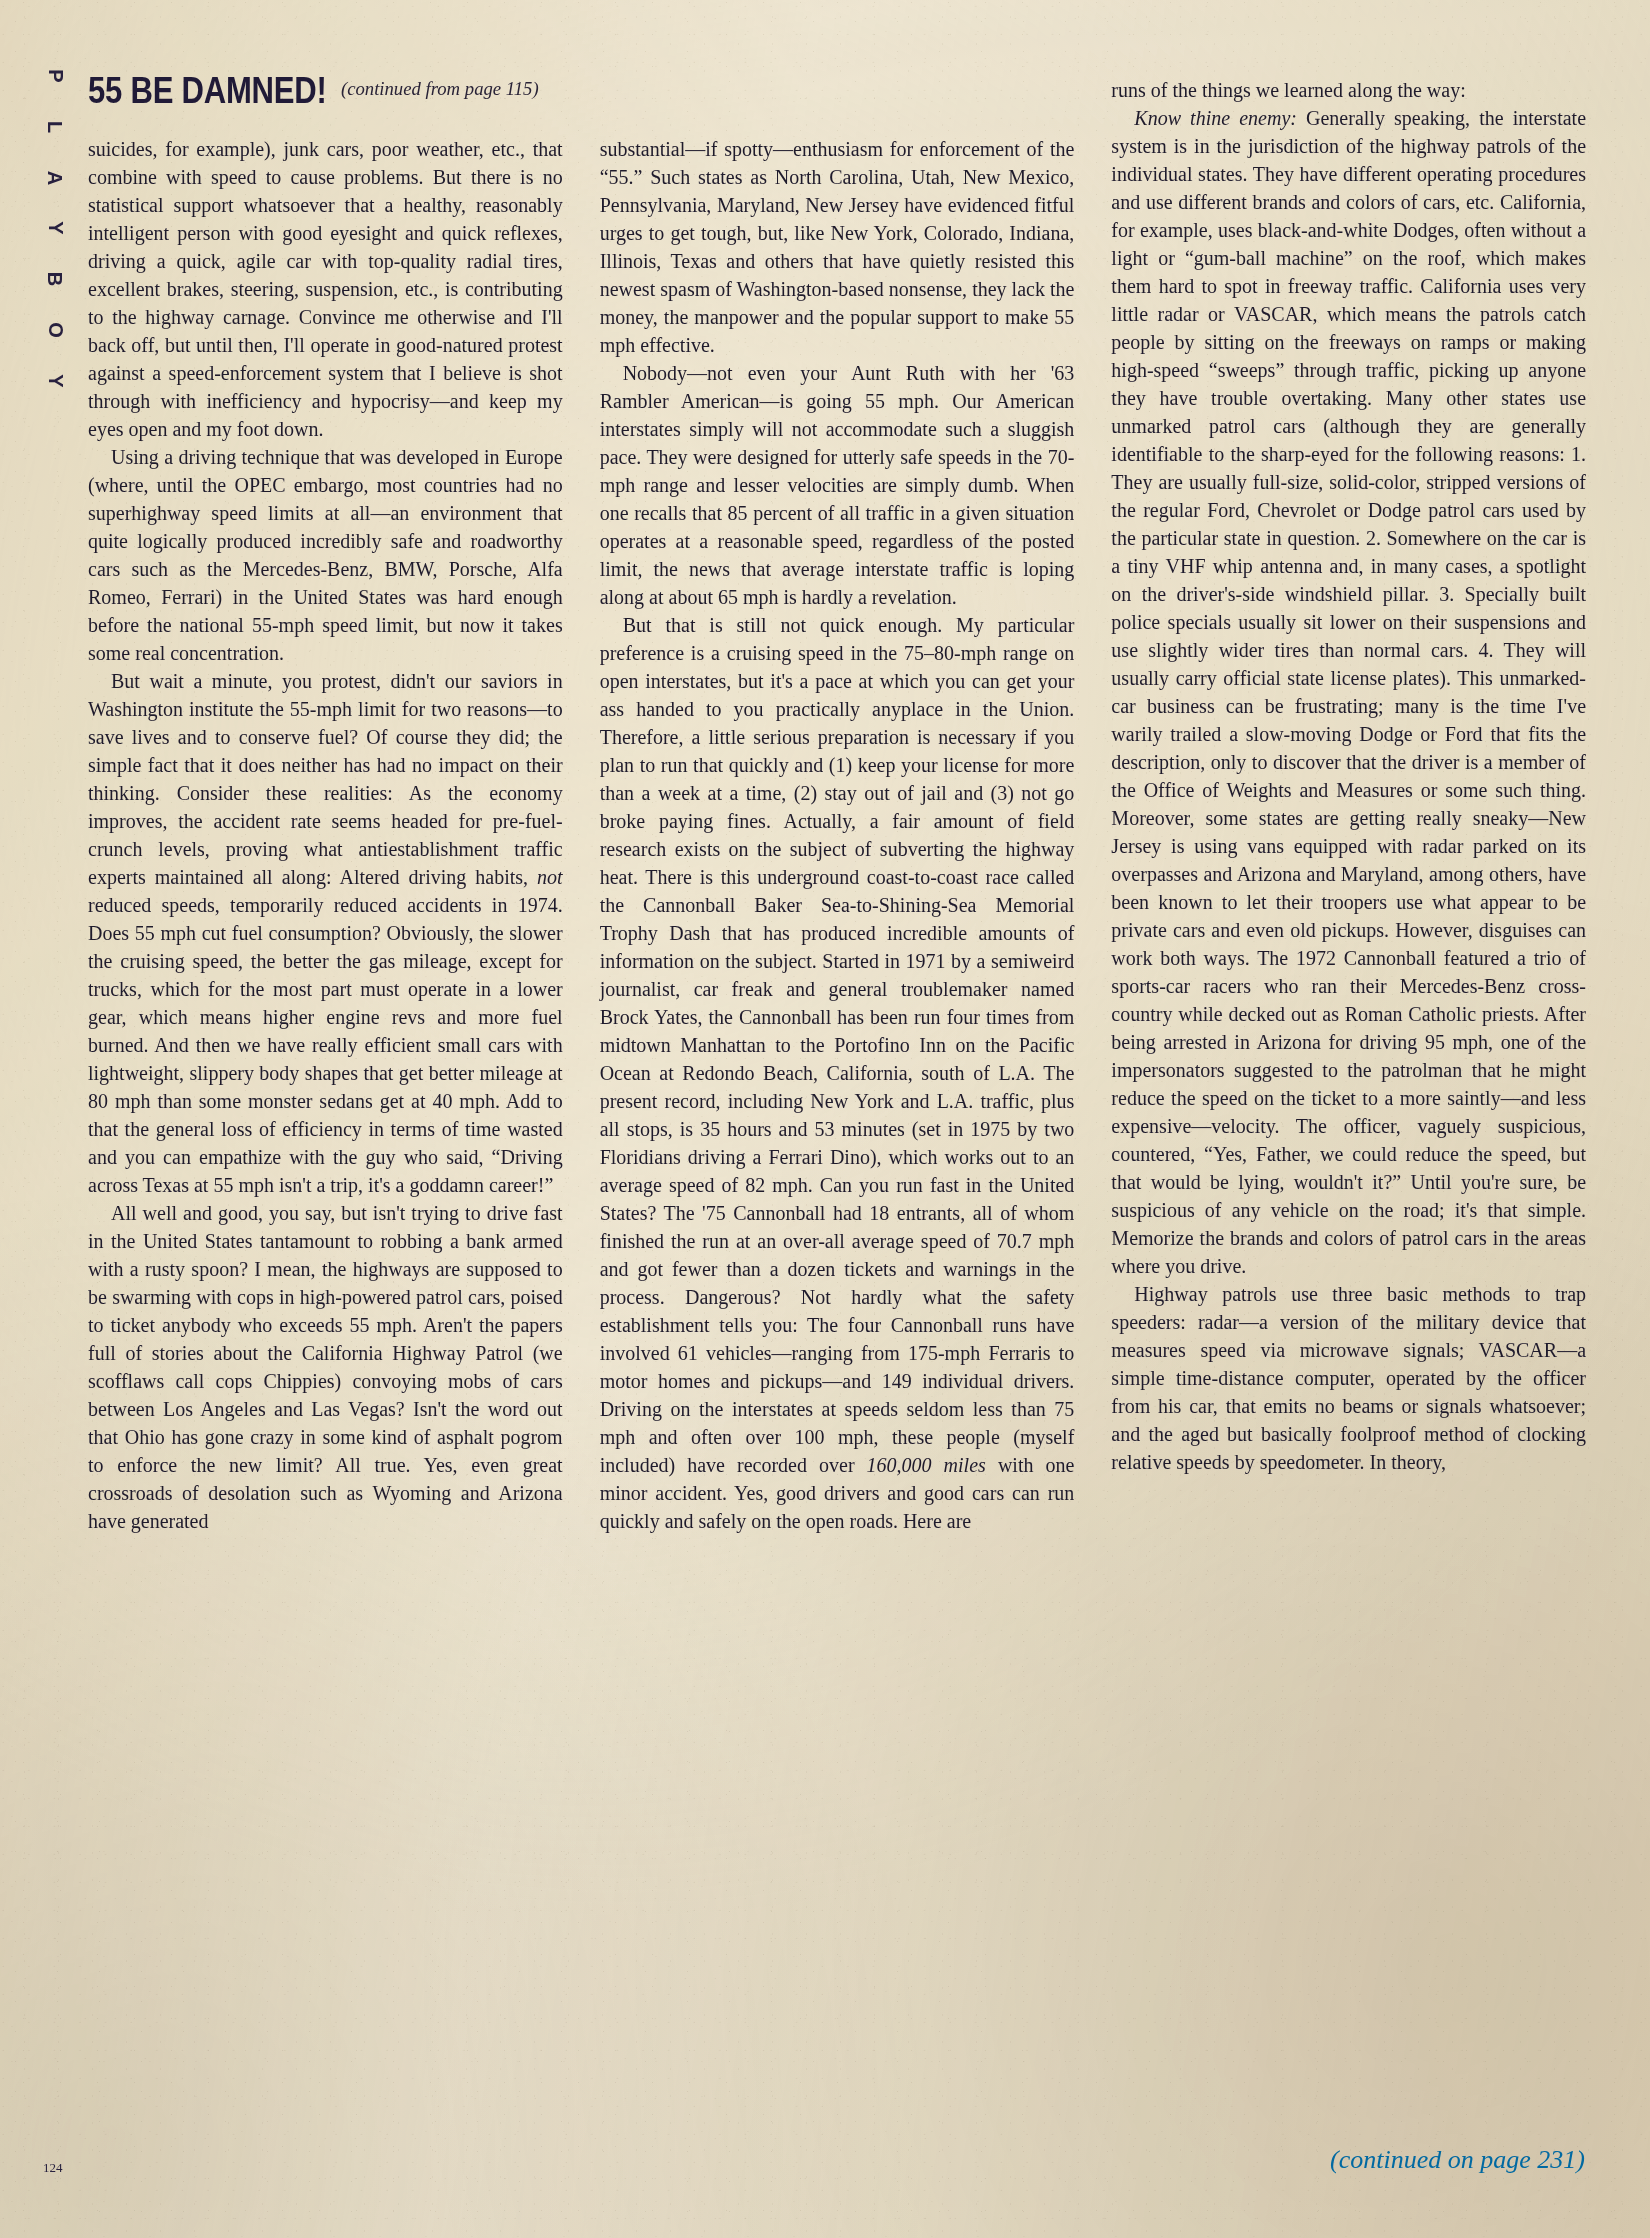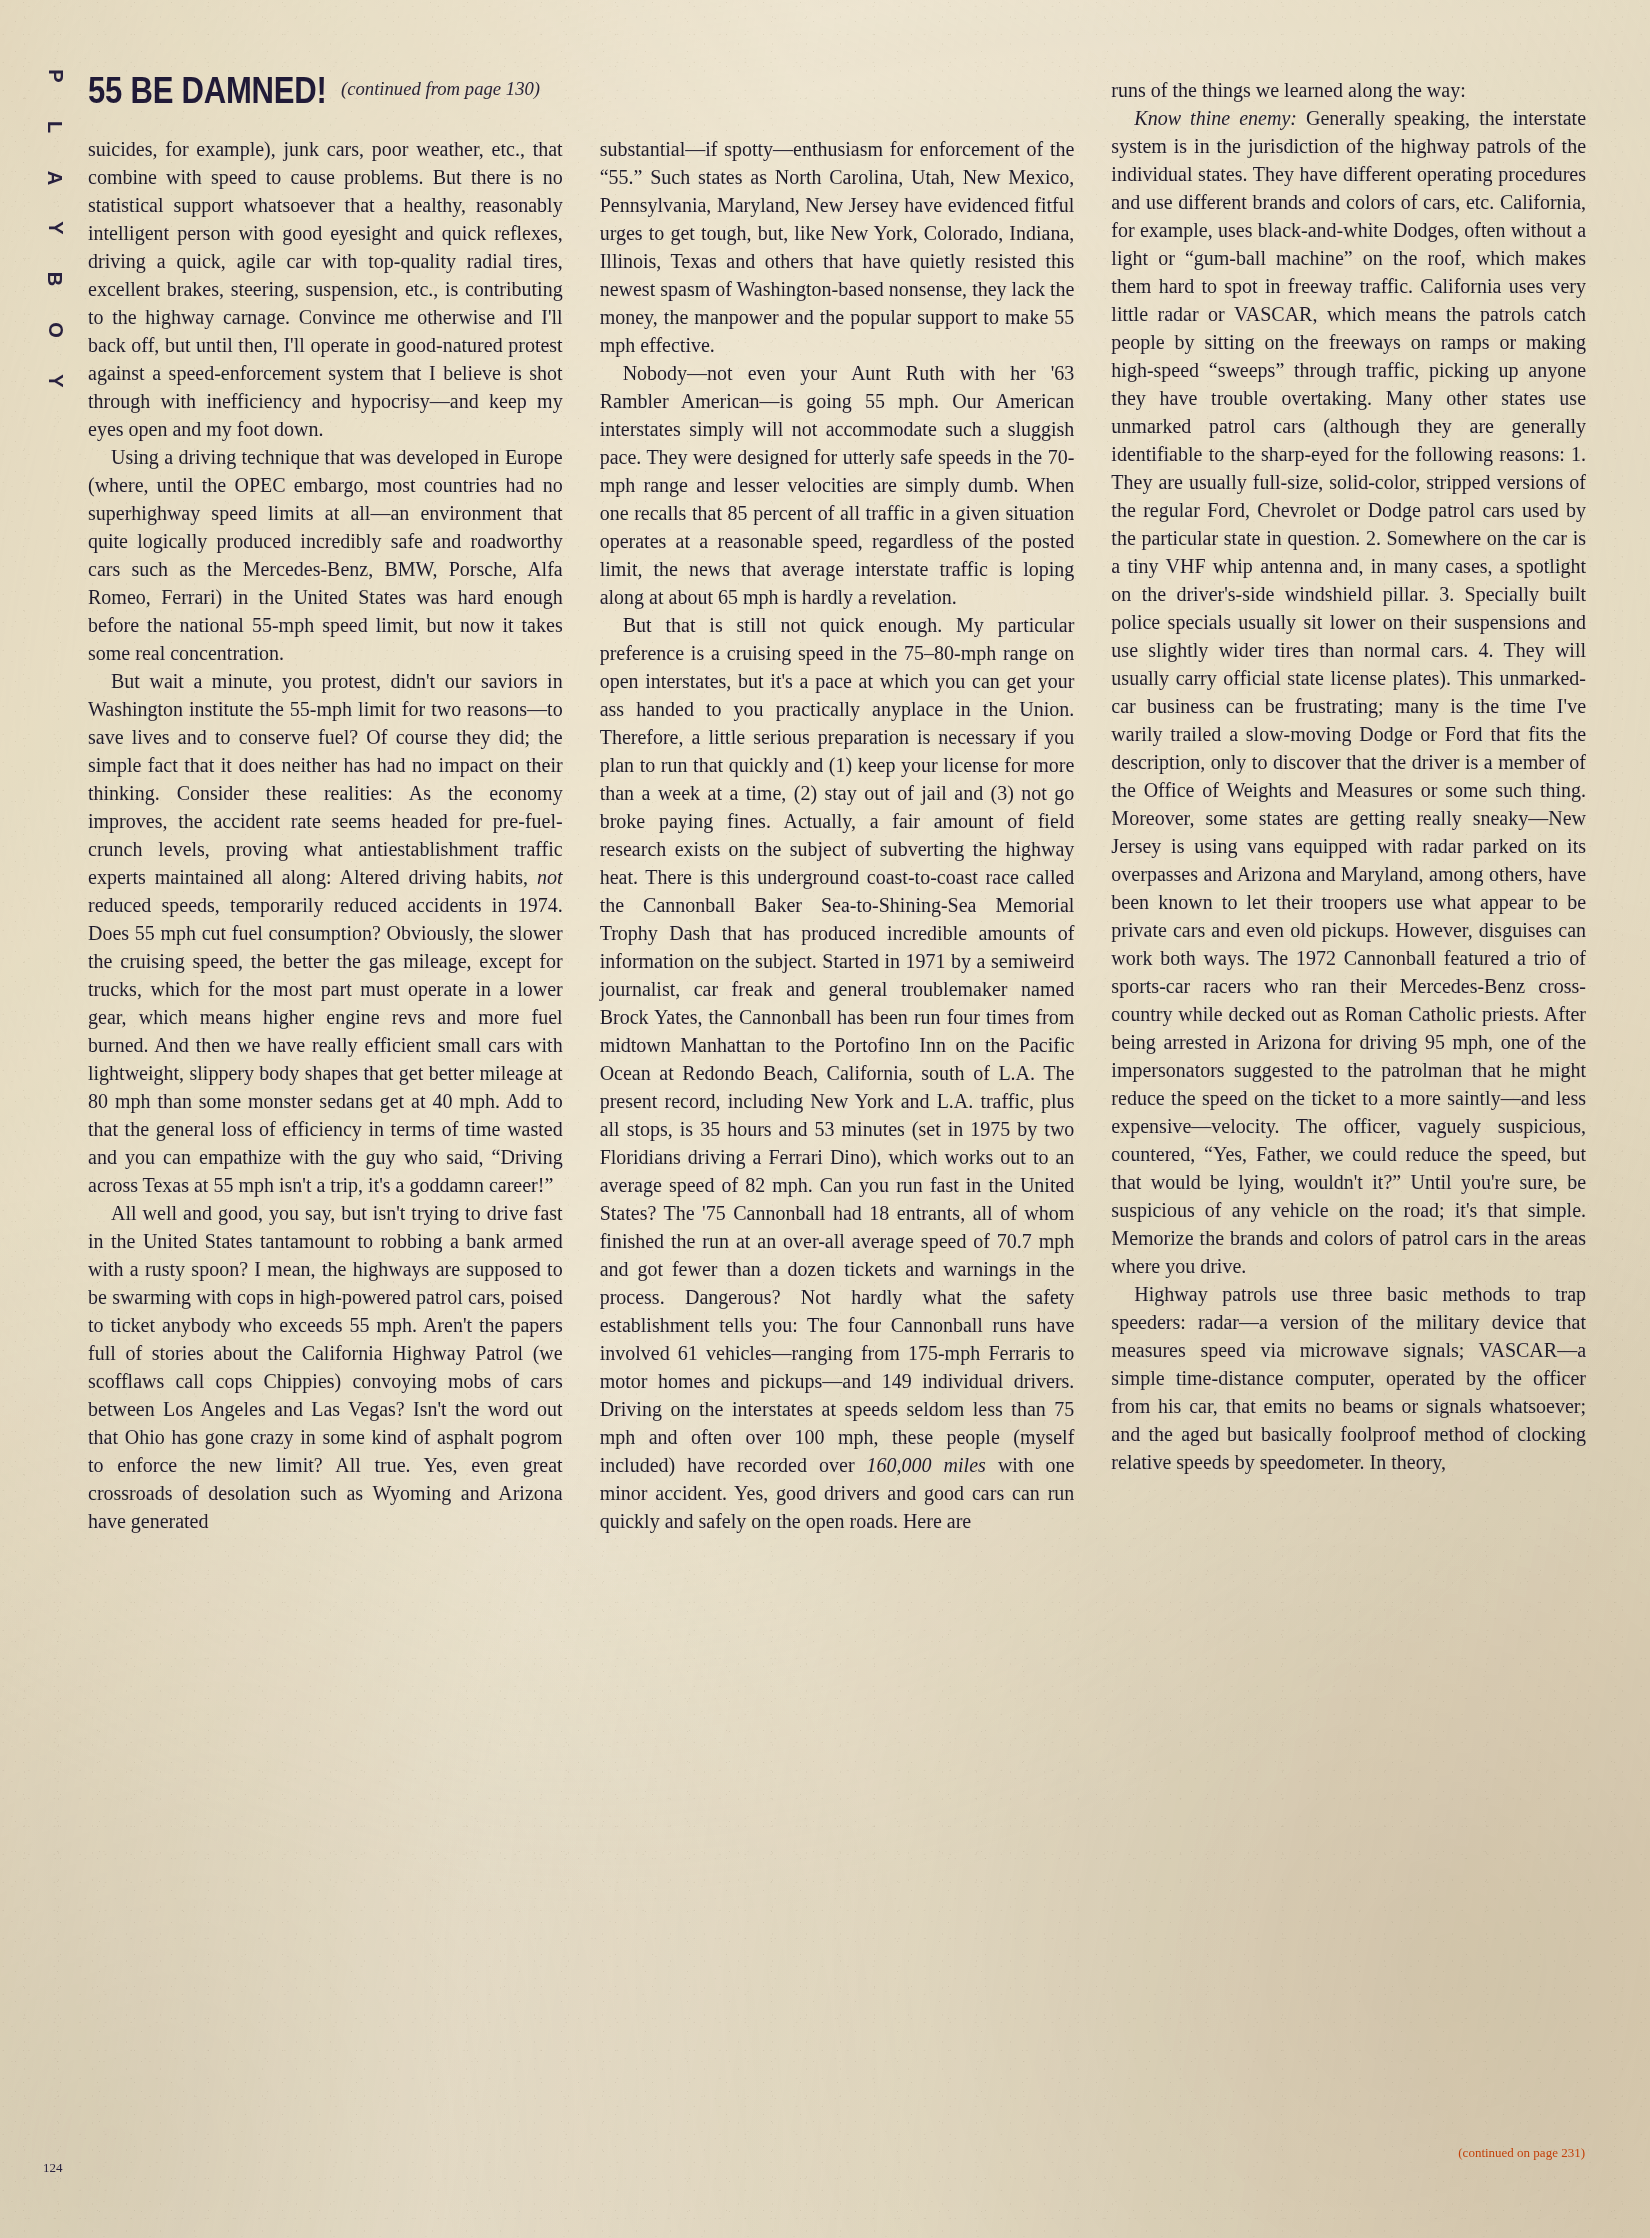--- a/index.html
+++ b/index.html
@@ -138,22 +138,23 @@
     font-size: 13px;
     font-weight: 400;
     color: #2a2440;
   }
 
   
   .cont-footer {
     position: absolute;
     right: 66px;
     top: 2145px;
-    font-size: 13px;
-    color: #c2410c;
+    font-style: italic;
+    font-size: 26px;
+    color: #0369a1;
   }
 
   
   .ink { filter: contrast(1.02); }
 </style>
 </head>
 <body>
 
 <div class="page ink">
 
@@ -165,21 +166,21 @@
       <span class="rail-letter">L</span>
       <span class="rail-letter">A</span>
       <span class="rail-letter">Y</span>
       <span class="rail-letter">B</span>
       <span class="rail-letter">O</span>
       <span class="rail-letter">Y</span>
     </div>
 
   <div class="masthead">
     <div class="headline">55 BE DAMNED!</div>
-    <div class="jumpline">(continued from page 130)</div>
+    <div class="jumpline">(continued from page 115)</div>
   </div>
 
   <div class="cols" id="cols">
       <div class="col col--one">
         <p class="no-indent"><span>suicides, for example), junk cars, poor weather, etc., that combine with speed to cause problems. But there is no statistical support whatsoever that a healthy, reasonably intelligent person with good eyesight and quick reflexes, driving a quick, agile car with top-quality radial tires, excellent brakes, steering, suspension, etc., is contributing to the highway carnage. Convince me otherwise and I'll back off, but until then, I'll operate in good-natured protest against a speed-enforcement system that I believe is shot through with inefficiency and hypocrisy—and keep my eyes open and my foot down.</span></p>
         <p><span>Using a driving technique that was developed in Europe (where, until the OPEC embargo, most countries had no superhighway speed limits at all—an environment that quite logically produced incredibly safe and roadworthy cars such as the Mercedes-Benz, BMW, Porsche, Alfa Romeo, Ferrari) in the United States was hard enough before the national 55-mph speed limit, but now it takes some real concentration.</span></p>
         <p><span>But wait a minute, you protest, didn't our saviors in Washington institute the 55-mph limit for two reasons—to save lives and to conserve fuel? Of course they did; the simple fact that it does neither has had no impact on their thinking. Consider these realities: As the economy improves, the accident rate seems headed for pre-fuel-crunch levels, proving what antiestablishment traffic experts maintained all along: Altered driving habits, </span><em>not</em><span> reduced speeds, temporarily reduced accidents in 1974. Does 55 mph cut fuel consumption? Obviously, the slower the cruising speed, the better the gas mileage, except for trucks, which for the most part must operate in a lower gear, which means higher engine revs and more fuel burned. And then we have really efficient small cars with lightweight, slippery body shapes that get better mileage at 80 mph than some monster sedans get at 40 mph. Add to that the general loss of efficiency in terms of time wasted and you can empathize with the guy who said, “Driving across Texas at 55 mph isn't a trip, it's a goddamn career!”</span></p>
         <p><span>All well and good, you say, but isn't trying to drive fast in the United States tantamount to robbing a bank armed with a rusty spoon? I mean, the highways are supposed to be swarming with cops in high-powered patrol cars, poised to ticket anybody who exceeds 55 mph. Aren't the papers full of stories about the California Highway Patrol (we scofflaws call cops Chippies) convoying mobs of cars between Los Angeles and Las Vegas? Isn't the word out that Ohio has gone crazy in some kind of asphalt pogrom to enforce the new limit? All true. Yes, even great crossroads of desolation such as Wyoming and Arizona have generated</span></p>
       </div>
       <div class="col col--two">

